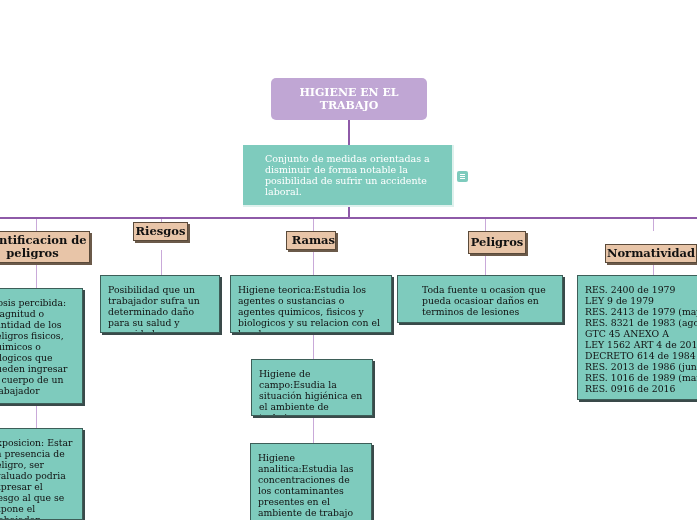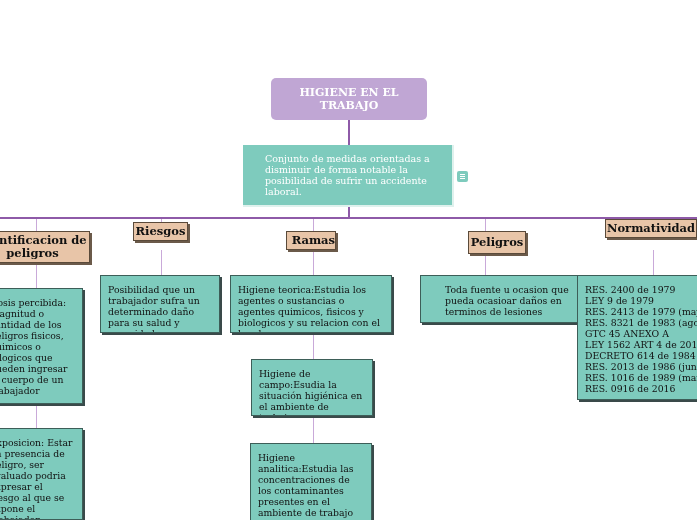--- a/index.html
+++ b/index.html
@@ -60,21 +60,21 @@
 </div>
 <div class="cat" style="left:133px;top:222px;width:55px;height:19px;">
   <span>Riesgos</span>
 </div>
 <div class="cat" style="left:286px;top:231px;width:50px;height:19px;justify-content:flex-end;">
   <span>Ramas</span>
 </div>
 <div class="cat" style="left:468px;top:231px;width:58px;height:23px;">
   <span>Peligros</span>
 </div>
-<div class="cat" style="left:605px;top:219px;width:92px;height:19px;">
+<div class="cat" style="left:605px;top:244px;width:92px;height:19px;">
   <span>Normatividad</span>
 </div>
 
 <div class="leaf" style="left:-18px;top:288px;width:101px;height:116px;">
   <span>Dosis percibida: Magnitud o cantidad de los peligros fisicos, quimicos o bilogicos que pueden ingresar al cuerpo de un trabajador</span>
 </div>
 <div class="leaf" style="left:-18px;top:428px;width:101px;height:92px;">
   <span>Exposicion: Estar en presencia de peligro, ser evaluado podria expresar el riesgo al que se expone el trabajador</span>
 </div>
 <div class="leaf" style="left:100px;top:275px;width:120px;height:58px;">
@@ -82,21 +82,21 @@
 </div>
 <div class="leaf" style="left:230px;top:275px;width:162px;height:58px;">
   <span>Higiene teorica:Estudia los agentes o sustancias o agentes quimicos, fisicos y biologicos y su relacion con el hombre</span>
 </div>
 <div class="leaf" style="left:251px;top:359px;width:122px;height:57px;">
   <span>Higiene de campo:Esudia la situación higiénica en el ambiente de trabajo</span>
 </div>
 <div class="leaf" style="left:250px;top:443px;width:122px;height:84px;">
   <span>Higiene analitica:Estudia las concentraciones de los contaminantes presentes en el ambiente de trabajo</span>
 </div>
-<div class="leaf" style="left:420px;top:275px;width:166px;height:48px;padding-left:24px;">
+<div class="leaf" style="left:397px;top:275px;width:166px;height:48px;padding-left:24px;">
   <span>Toda fuente u ocasion que pueda ocasioar daños en terminos de lesiones</span>
 </div>
 <div class="leaf" style="left:577px;top:275px;width:130px;height:125px;">
   <span class="ln">RES. 2400 de 1979</span>
   <span class="ln">LEY 9 de 1979</span>
   <span class="ln">RES. 2413 de 1979 (mayo</span>
   <span class="ln">RES. 8321 de 1983 (agos</span>
   <span class="ln">GTC 45 ANEXO A</span>
   <span class="ln">LEY 1562 ART 4 de 2012</span>
   <span class="ln">DECRETO 614 de 1984</span>

